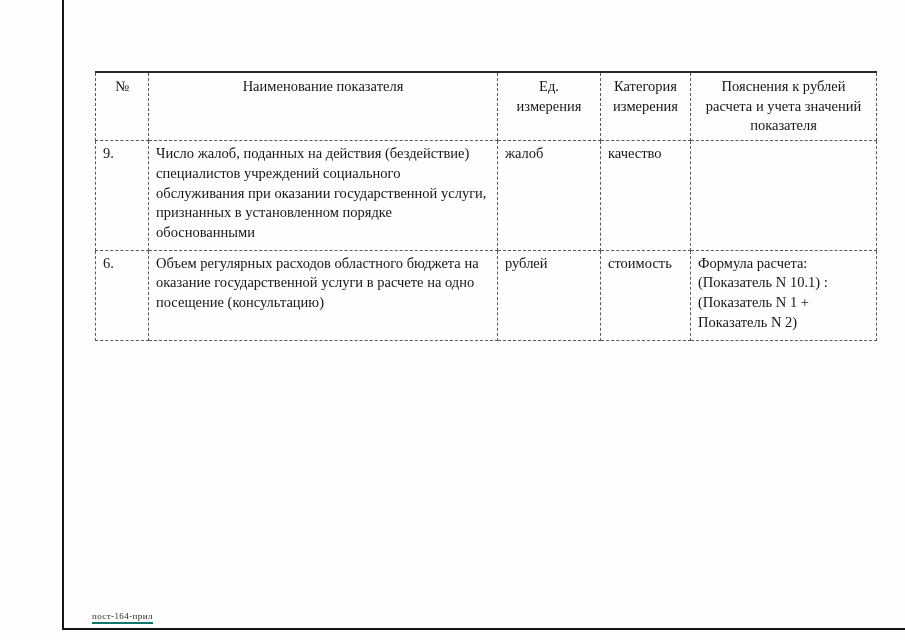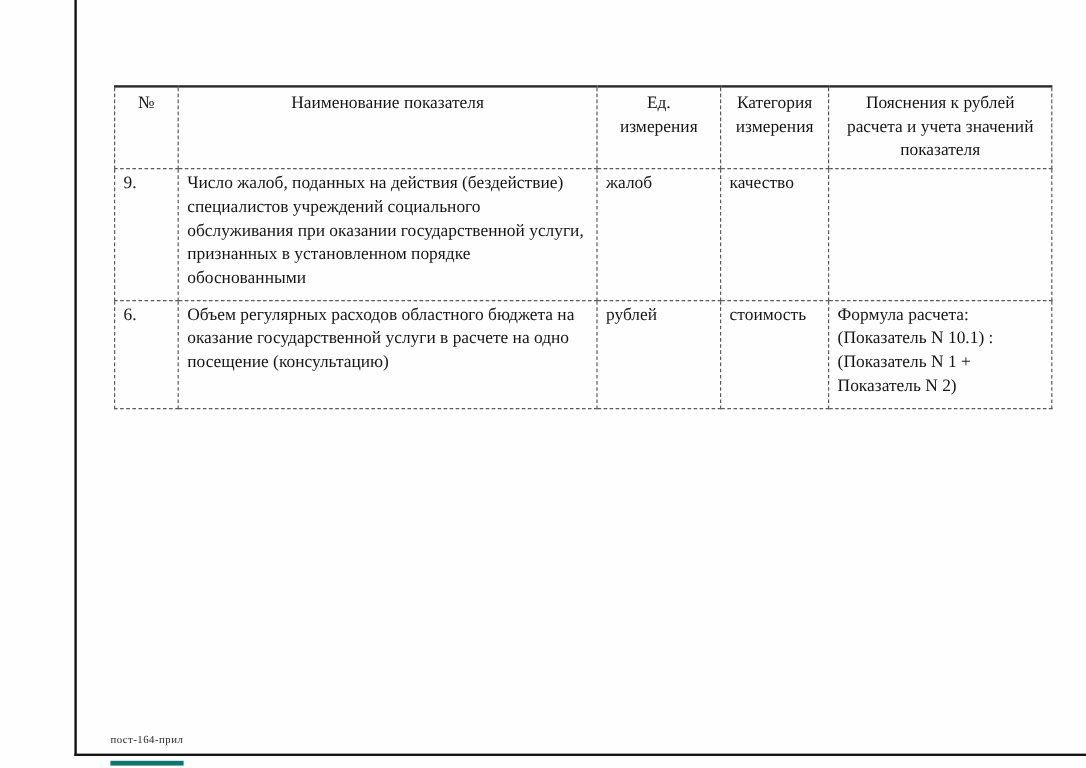--- a/index.html
+++ b/index.html
@@ -60,22 +60,22 @@
   }
   td.c-num, th.h-num { padding-left: 5px; }
   td.c-exp { white-space: pre-line; }
   .footer-note {
     position: absolute;
     left: 92px;
     top: 611px;
     font-size: 9px;
     letter-spacing: 0.4px;
     color: #2a2a2a;
-    border-bottom: 4px solid #0f766e;
-    padding-bottom: 13px;
+    border-bottom: 2px solid #0f766e;
+    padding-bottom: 1px;
   }
 </style>
 </head>
 <body>
 
 <div class="page">
 
   <div class="scan-line-left"></div>
   <div class="scan-line-bottom"></div>
 

